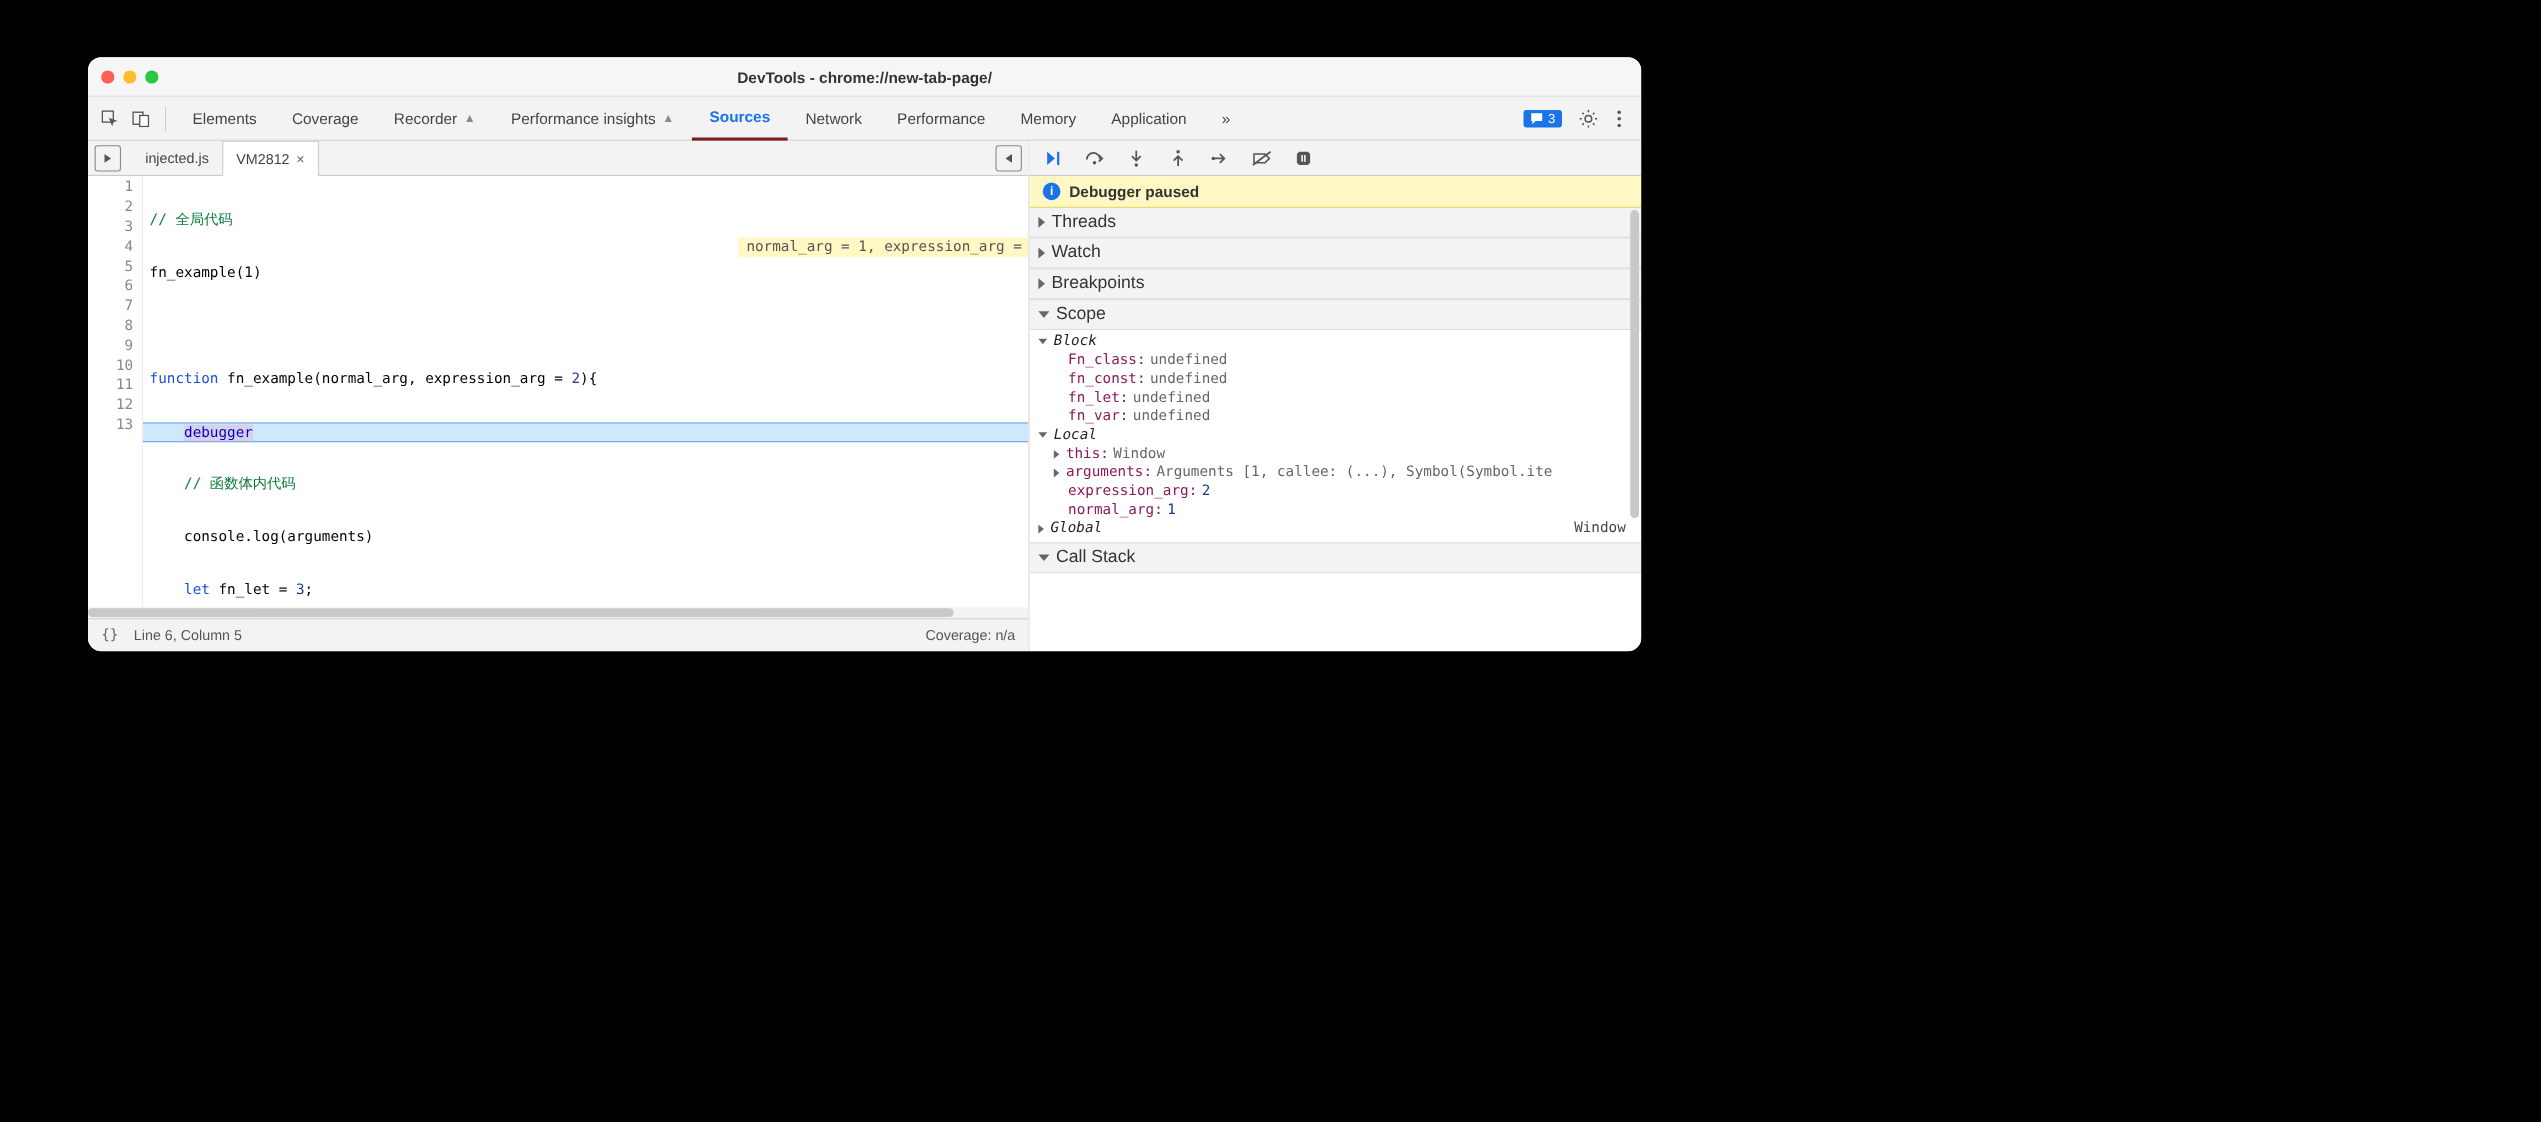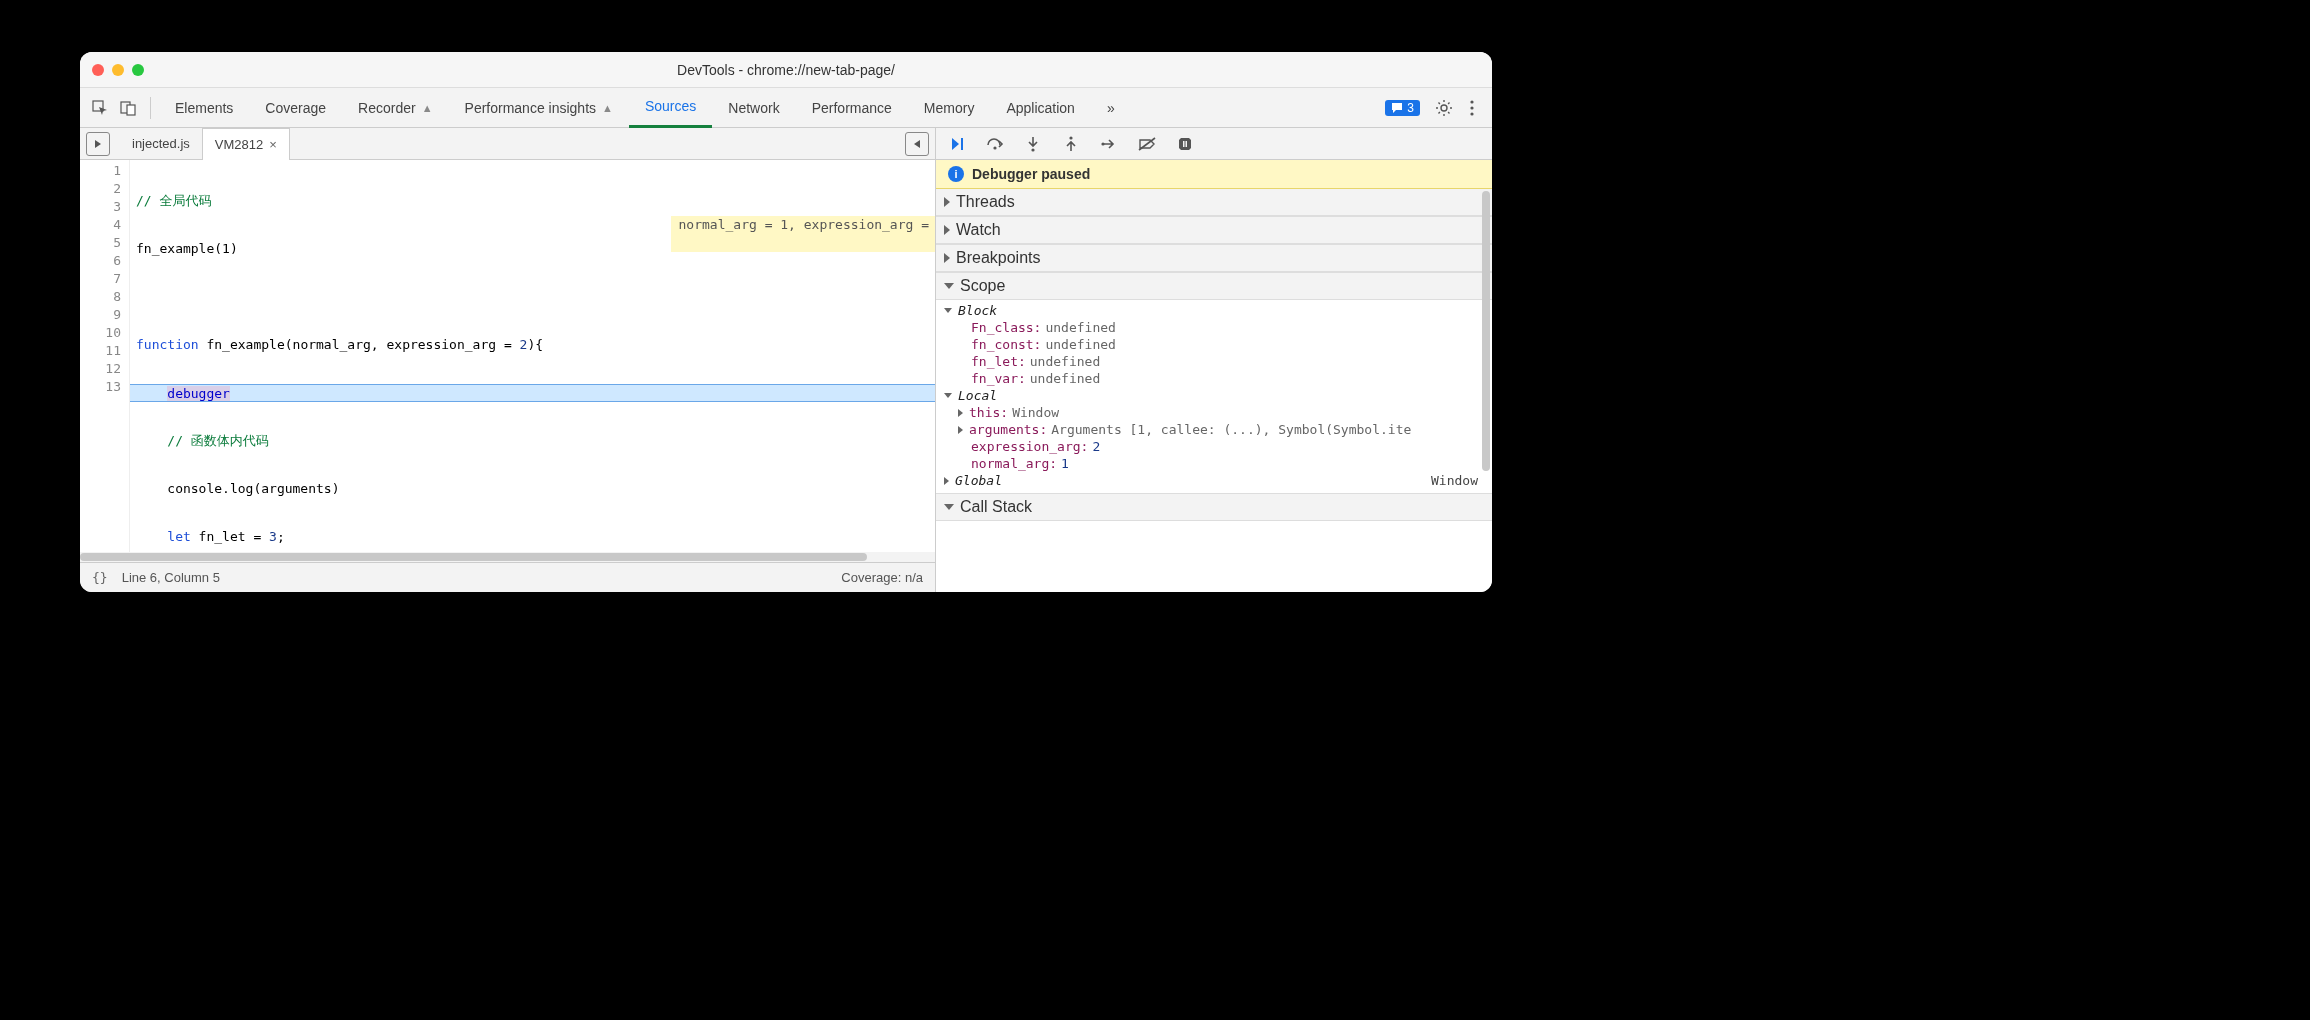--- a/index.html
+++ b/index.html
@@ -35,21 +35,21 @@
   .traffic-lights { display: flex; gap: 8px; }
   .tl { width: 12px; height: 12px; border-radius: 50%; }
   .tl.red { background: #ff5f57; }
   .tl.yellow { background: #febc2e; }
   .tl.green { background: #28c840; }
   .title-text {
     position: absolute;
     left: 0; right: 0;
     text-align: center;
     font-size: 14px;
-    font-weight: 400;
+    font-weight: 700;
     color: #333;
     pointer-events: none;
   }
   .toolbar {
     height: 40px;
     background: #f3f3f3;
     border-bottom: 1px solid #ccc;
     display: flex;
     align-items: center;
     padding: 0 6px;
@@ -67,21 +67,22 @@
     height: 40px;
     display: flex;
     align-items: center;
     font-size: 14px;
     color: #444;
     cursor: pointer;
     gap: 6px;
   }
   .toolbar .tab.active {
     color: #1a73e8;
-    border-bottom: 3px solid #15803d;
+    border-bottom: 3px solid #7f1d1d;
+    font-weight: bold;
   }
   .toolbar .spacer { flex: 1; }
   .toolbar .badge {
     background: #1a73e8;
     color: #fff;
     border-radius: 3px;
     padding: 1px 6px;
     font-size: 12px;
     display: flex;
     align-items: center;
@@ -185,21 +186,21 @@
 
   .inline-hint {
     position: absolute;
     top: 56px;
     right: -2px;
     background: #fff8c5;
     font-family: Menlo, monospace;
     font-size: 13px;
     color: #555;
     padding: 0 8px;
-    height: 36px;
+    height: 18px;
     line-height: 18px;
   }
 
   .hscrollbar {
     height: 10px;
     background: #f3f3f3;
     position: relative;
   }
   .hscrollbar .thumb {
     position: absolute;

